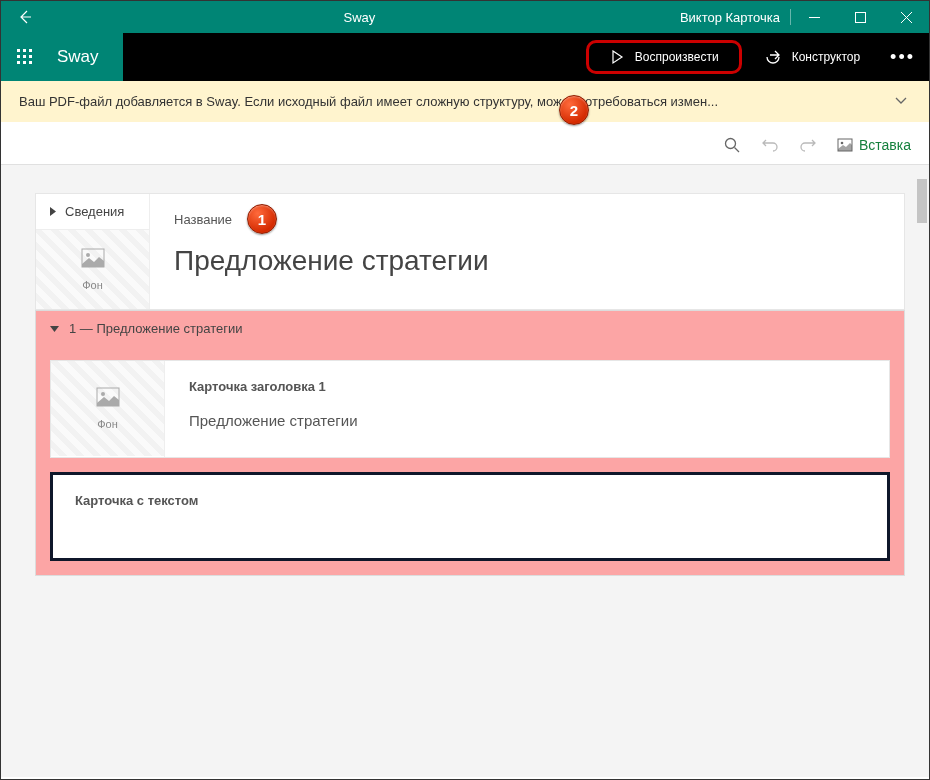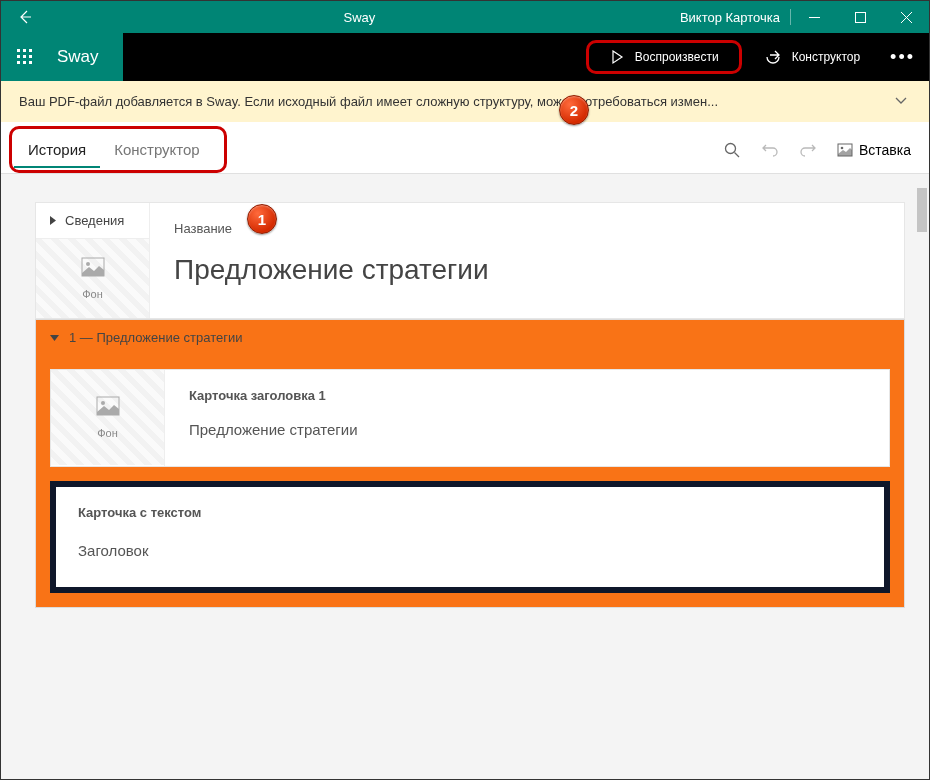--- a/index.html
+++ b/index.html
@@ -23,39 +23,39 @@
     .infobar { background: #fff4ce; padding: 12px 18px; font-size: 13px; color: #333; display: flex; align-items: center; }
     .infobar .msg { flex: 1; white-space: nowrap; overflow: hidden; text-overflow: ellipsis; }
     .infobar .chev { width: 20px; text-align: center; }
 
     .tabbar { display: flex; align-items: center; padding: 4px 8px 0 8px; border-bottom: 1px solid #e0e0e0; }
     .tabs-wrap { border: 3px solid #cc0000; border-radius: 10px; display: flex; padding: 2px 10px 2px 2px; position: relative; }
     .tab { padding: 10px 14px 8px 14px; font-size: 15px; color: #767676; cursor: pointer; }
     .tab.active { color: #222; border-bottom: 2px solid #008575; }
     .tabbar .spacer { flex: 1; }
     .tabbar .iconbtn { width: 38px; height: 38px; display: flex; align-items: center; justify-content: center; color: #666; }
-    .tabbar .insert { display: flex; align-items: center; gap: 6px; padding: 0 10px; font-size: 14px; color: #000000; }
+    .tabbar .insert { display: flex; align-items: center; gap: 6px; padding: 0 10px; font-size: 14px; color: #15803d; }
 
     .content { background: #f4f4f4; height: calc(780px - 32px - 48px - 44px - 44px); overflow: hidden; position: relative; padding: 28px 24px 0 34px; }
     .card-row { display: flex; background: #fff; border: 1px solid #e6e6e6; }
     .side-tile { width: 114px; border-right: 1px solid #eee; }
     .side-head { display: flex; align-items: center; gap: 8px; padding: 10px 12px; font-size: 13px; color: #444; border-bottom: 1px solid #eee; }
     .bg-tile { padding: 18px 0; text-align: center; background: repeating-linear-gradient(45deg, #fafafa, #fafafa 6px, #f2f2f2 6px, #f2f2f2 12px); }
     .bg-tile .ic { color: #999; font-size: 20px; }
     .bg-tile .lbl { font-size: 11px; color: #888; margin-top: 6px; }
     .card-main { flex: 1; padding: 18px 24px 28px 24px; }
     .card-label { font-size: 13px; color: #555; margin-bottom: 18px; }
     .card-title { font-size: 28px; font-weight: 300; color: #444; }
 
-    .section { background: #f97316; border: 1px solid #dcdcdc; }
+    .section { background: #fca5a5; border: 1px solid #dcdcdc; }
     .section-head { display: flex; align-items: center; gap: 10px; padding: 10px 14px; font-size: 13px; color: #444; }
     .section-body { padding: 14px; }
     .card-row.inner { margin-bottom: 14px; }
     .card-content { font-size: 15px; color: #555; margin-top: 6px; }
-    .textcard { background: #fff; padding: 18px 22px 28px 22px; border: 6px solid #0f172a; }
+    .textcard { background: #fff; padding: 18px 22px 28px 22px; border: 3px solid #0f172a; }
 
     .vscroll { position: absolute; right: 0; top: 0; bottom: 0; width: 14px; background: #f4f4f4; }
     .vscroll .thumb { position: absolute; top: 14px; left: 2px; width: 10px; height: 44px; background: #c4c4c4; }
 
     .badge { position: absolute; width: 30px; height: 30px; border-radius: 50%; background: radial-gradient(circle at 35% 30%, #ff6a3c, #d42a00 70%); border: 1px solid #8f1c00; color: white; font-weight: bold; font-size: 15px; display: flex; align-items: center; justify-content: center; box-shadow: 0 1px 2px rgba(0,0,0,0.4), inset 0 1px 2px rgba(255,255,255,0.4); z-index: 50; }
   </style>
 </head>
 <body>
 
 <div class="titlebar">
@@ -121,24 +121,20 @@
 <div class="infobar">
   <div class="msg">Ваш PDF-файл добавляется в Sway. Если исходный файл имеет сложную структуру, может потребоваться измен...</div>
   <div class="chev">
     <svg width="14" height="14" viewBox="0 0 14 14">
         <path d="M2 5 L7 10 L12 5" stroke="#666" fill="none" stroke-width="1.3"></path>
       </svg>
   </div>
 </div>
 
 <div class="tabbar">
-  <div class="tabs-wrap">
-    <div class="tab active">История</div>
-    <div class="tab">Конструктор</div>
-  </div>
   <div class="spacer"></div>
   <div class="iconbtn">
     <svg width="18" height="18" viewBox="0 0 18 18">
         <circle cx="7.5" cy="7.5" r="5" stroke="#666" fill="none" stroke-width="1.3"></circle>
         <line x1="11.5" y1="11.5" x2="16" y2="16" stroke="#666" stroke-width="1.3"></line>
       </svg>
   </div>
   <div class="iconbtn" style="opacity:0.45">
     <svg width="18" height="18" viewBox="0 0 18 18">
         <path d="M5 4 L2 7 L5 10 M2 7 H12 a4 4 0 0 1 0 8" stroke="#666" fill="none" stroke-width="1.3"></path>
@@ -203,21 +199,20 @@
             <div class="lbl">Фон</div>
           </div>
         </div>
         <div class="card-main">
           <div class="card-label" style="font-weight:600">Карточка заголовка 1</div>
           <div class="card-content">Предложение стратегии</div>
         </div>
       </div>
       <div class="textcard">
         <div class="card-label" style="font-weight:600;margin-bottom:22px">Карточка с текстом</div>
-        <div class="card-content">Заголовок</div>
       </div>
     </div>
   </div>
 
   <div class="vscroll">
     <div class="thumb"></div>
   </div>
 </div>
 
 <div class="badge" style="top:203px; left:246px;">1</div>

